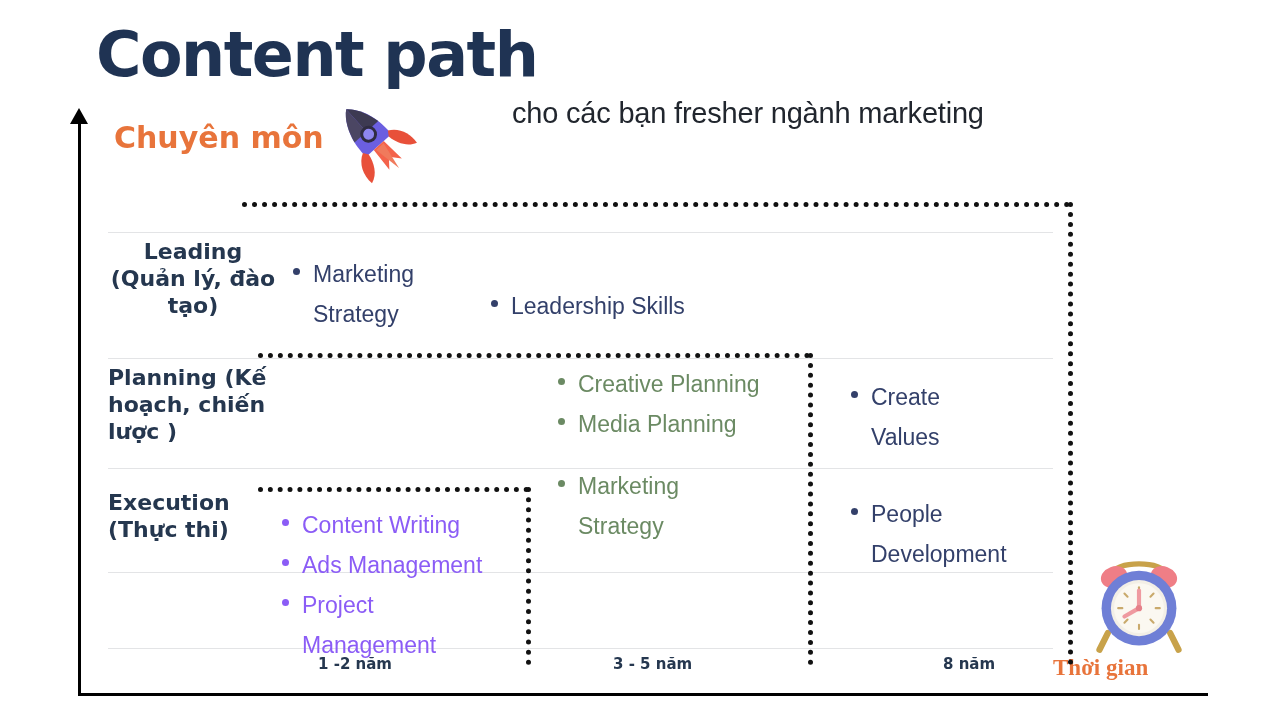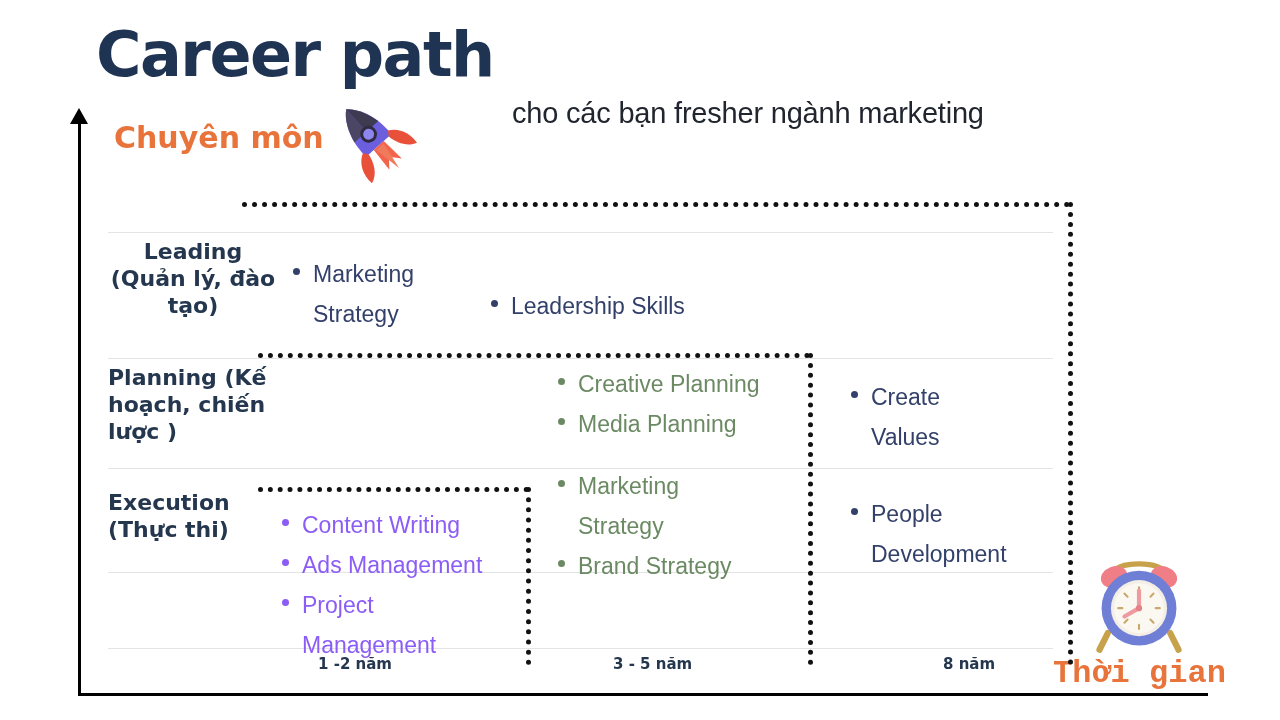--- a/index.html
+++ b/index.html
@@ -36,22 +36,22 @@
   }
   #x-axis{position:absolute;left:78px;top:693px;width:1130px;height:3px;background:#000;}
 
   #y-axis-label{
     position:absolute;left:114px;top:120px;
     font-size:30px;font-weight:bold;color:#e8743b;
     font-family:"DejaVu Sans", sans-serif;white-space:nowrap;
   }
   #x-axis-label{
     position:absolute;left:1053px;top:655px;
-    font-size:32px;font-weight:bold;color:#e8743b;
-    font-family:Liberation Mono, monospace;white-space:nowrap;
+    font-size:23px;font-weight:bold;color:#e8743b;
+    font-family:Liberation Serif, serif;white-space:nowrap;
   }
 
   
   .rowline{position:absolute;height:1px;background:#e3e4e6;}
 
   
   .rowlabel{
     position:absolute;left:108px;
     font-size:22px;line-height:27px;font-weight:bold;
     color:#25374f;font-family:"DejaVu Sans", sans-serif;
@@ -90,21 +90,21 @@
   
   #rocket{position:absolute;left:330px;top:96px;width:84px;height:84px;
           transform:rotate(-42deg);}
   #clock{position:absolute;left:1087px;top:552px;width:104px;height:104px;}
 </style>
 </head>
 <body>
 
 <div id="stage">
 
-  <div id="title">Career path</div>
+  <div id="title">Content path</div>
   <div id="subtitle">cho các bạn fresher ngành marketing</div>
 
   <div id="y-arrow"></div>
   <div id="y-axis"></div>
   <div id="x-axis"></div>
   <div id="y-axis-label">Chuyên môn</div>
   <div id="x-axis-label">Thời gian</div>
 
   <svg id="rocket" viewBox="0 0 100 100">
     <path d="M50 4 C66 18 72 42 70 62 L30 62 C28 42 34 18 50 4 Z" fill="#6b5fe0"></path>
@@ -196,21 +196,20 @@
       <li>Content Writing</li>
       <li>Ads Management</li>
       <li>Project
 Management</li>
     </ul>
   </div>
   <div class="cell green" style="left:552px;top:466px;width:250px;">
     <ul>
       <li>Marketing
 Strategy</li>
-      <li>Brand Strategy</li>
     </ul>
   </div>
   <div class="cell navy" style="left:845px;top:494px;width:230px;">
     <ul>
       <li>People
 Development</li>
     </ul>
   </div>
 
   <div class="xtick" style="left:318px;">1 -2  năm</div>

